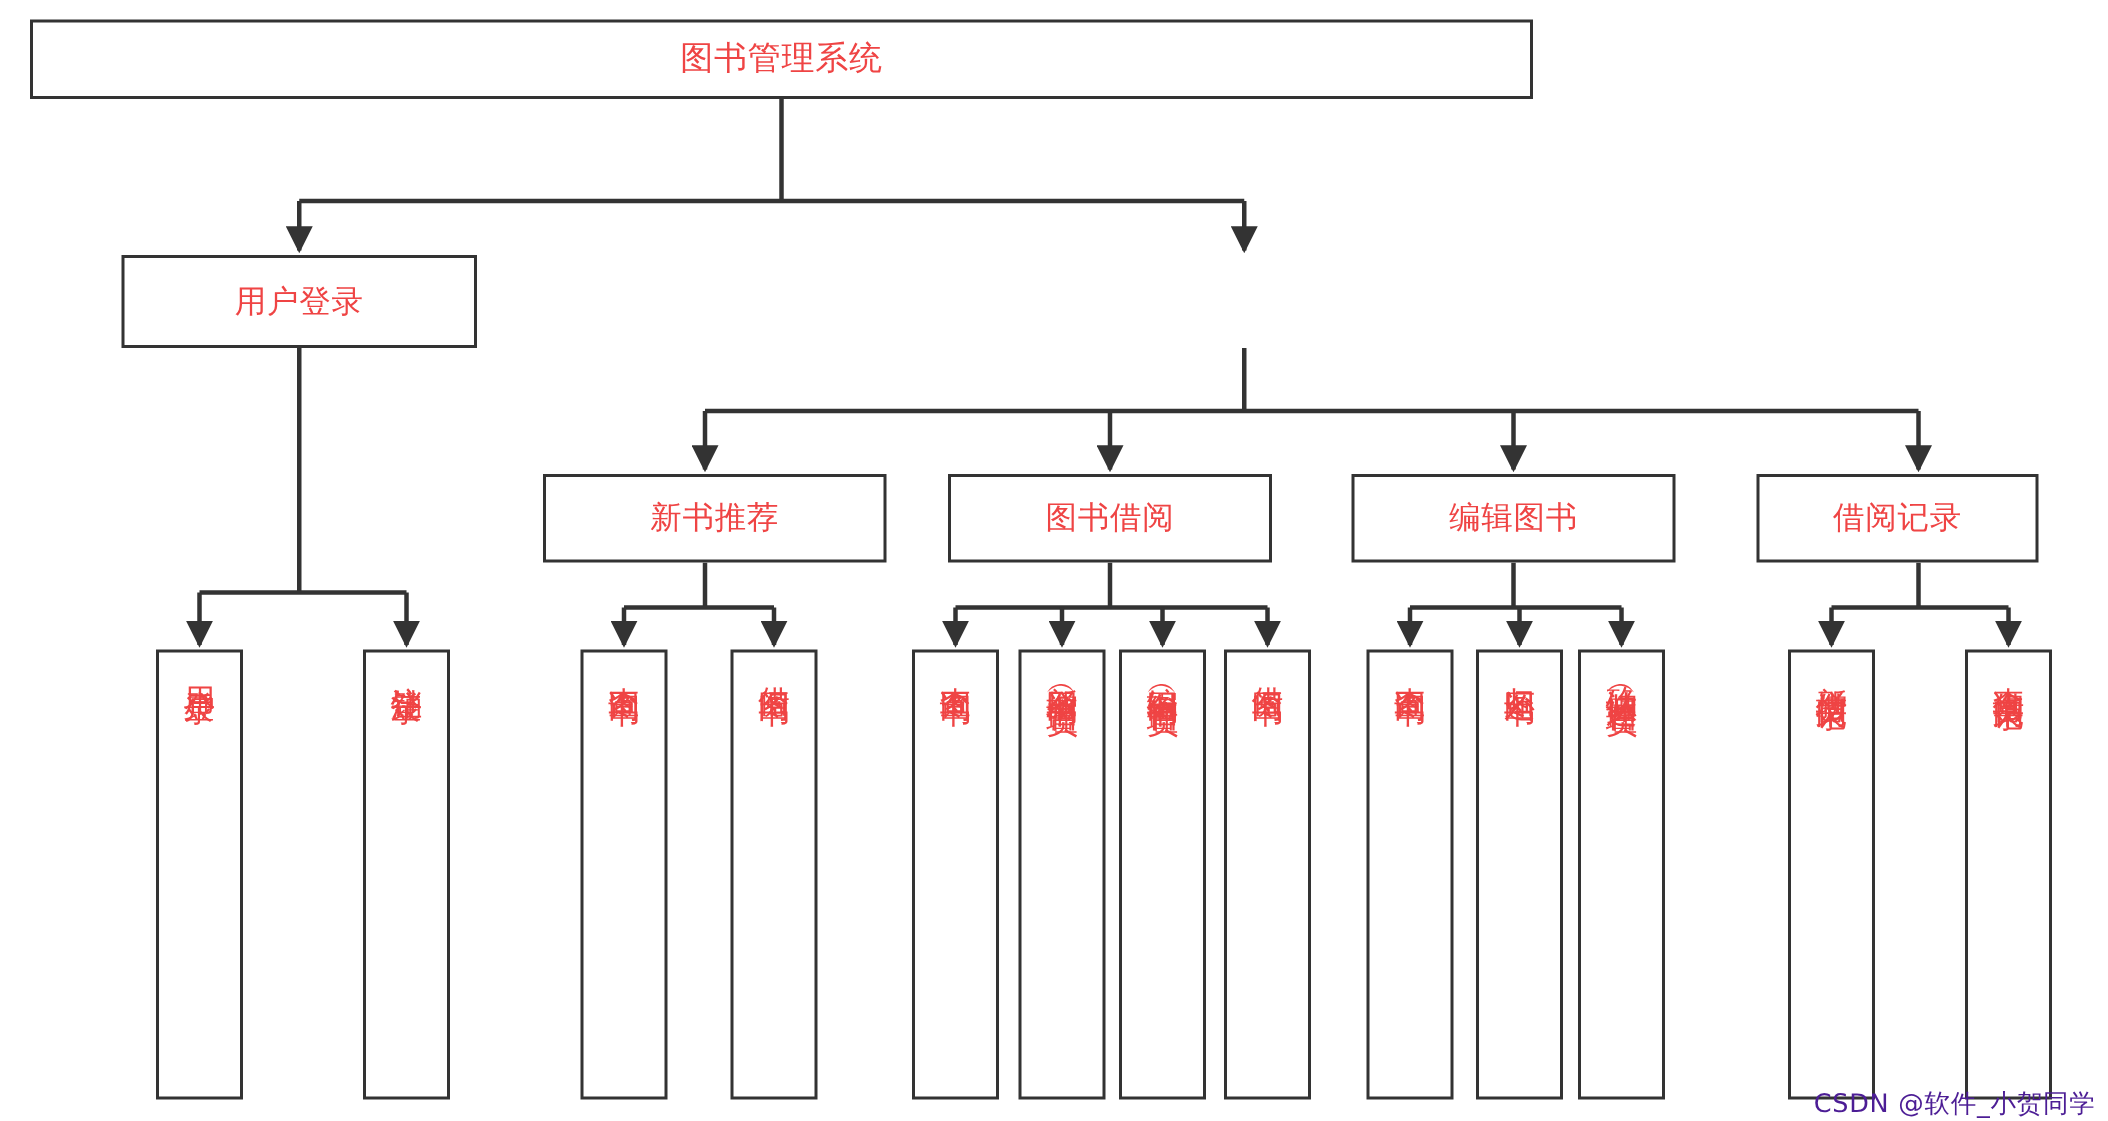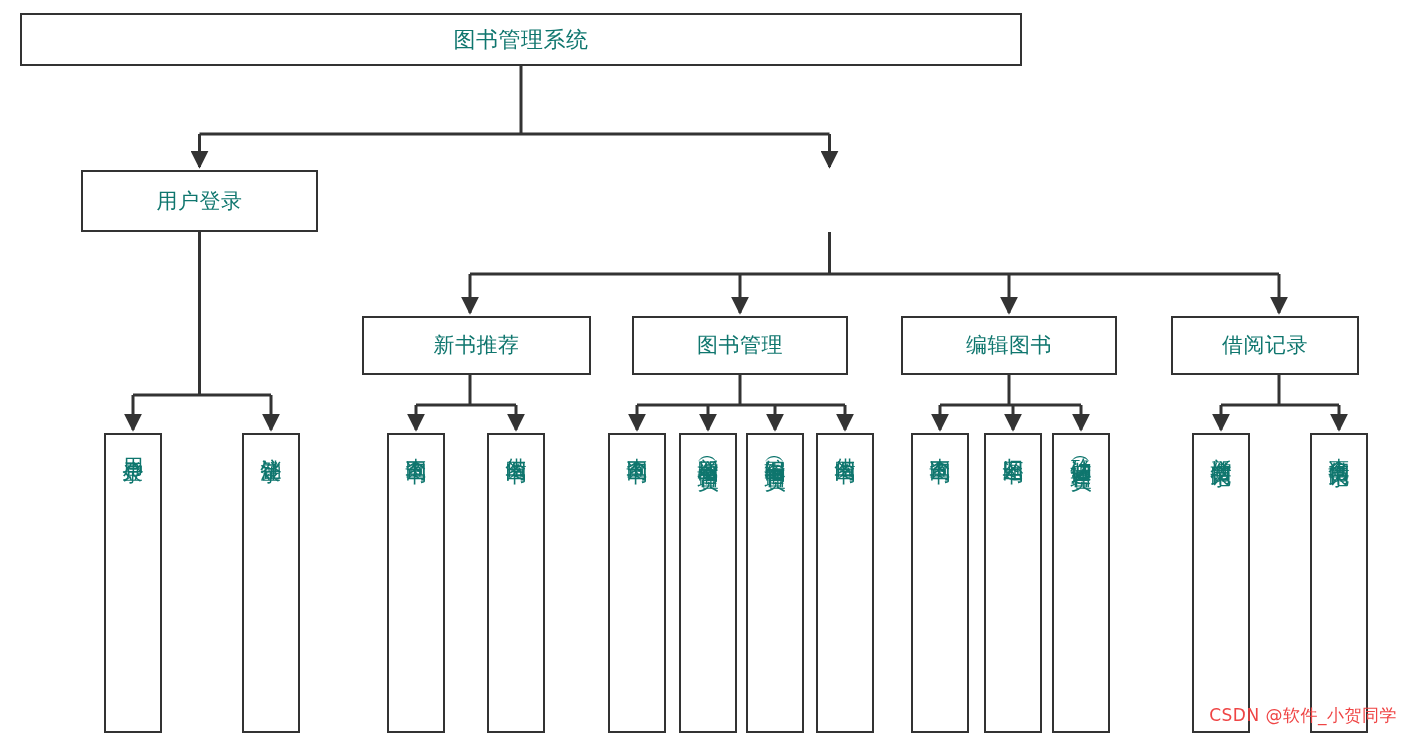--- a/index.html
+++ b/index.html
@@ -26,21 +26,21 @@
     height: 747px;
   }
   .node {
     position: absolute;
     box-sizing: border-box;
     background: #ffffff;
     border: 2px solid #333333;
     display: flex;
     align-items: center;
     justify-content: center;
-    color: #0f766e;
+    color: #ef4444;
   }
   .node-label {
     display: block;
     text-align: center;
     line-height: 1.18;
     letter-spacing: 0.5px;
   }
   .node.horizontal .node-label {
     font-size: 21px;
     white-space: nowrap;
@@ -54,23 +54,23 @@
     text-orientation: upright;
     font-size: 21px;
     line-height: 1.05;
     letter-spacing: 2px;
     margin: 0 auto;
   }
   .node.root .node-label { font-size: 22px; }
   #watermark {
     position: absolute;
     right: 8px;
-    bottom: 20px;
+    bottom: 0;
     font-size: 17px;
-    color: #ef4444;
+    color: #4c1d95;
     white-space: nowrap;
     letter-spacing: 0.5px;
     pointer-events: none;
     text-align: right;
   }
 </style>
 </head>
 <body>
 
 <div id="diagram-root">
@@ -123,21 +123,21 @@
   </div>
 
   <div class="node horizontal" style="left: 81px; top: 170px; width: 237px; height: 62px;">
     <span class="node-label">用户登录</span>
   </div>
 
   <div class="node horizontal" style="left: 362px; top: 316px; width: 229px; height: 59px;">
     <span class="node-label">新书推荐</span>
   </div>
   <div class="node horizontal" style="left: 632px; top: 316px; width: 216px; height: 59px;">
-    <span class="node-label">图书管理</span>
+    <span class="node-label">图书借阅</span>
   </div>
   <div class="node horizontal" style="left: 901px; top: 316px; width: 216px; height: 59px;">
     <span class="node-label">编辑图书</span>
   </div>
   <div class="node horizontal" style="left: 1171px; top: 316px; width: 188px; height: 59px;">
     <span class="node-label">借阅记录</span>
   </div>
 
   <div class="node vertical" style="left: 104px; top: 433px; width: 58px; height: 300px;">
     <span class="node-label">用户登录</span>

